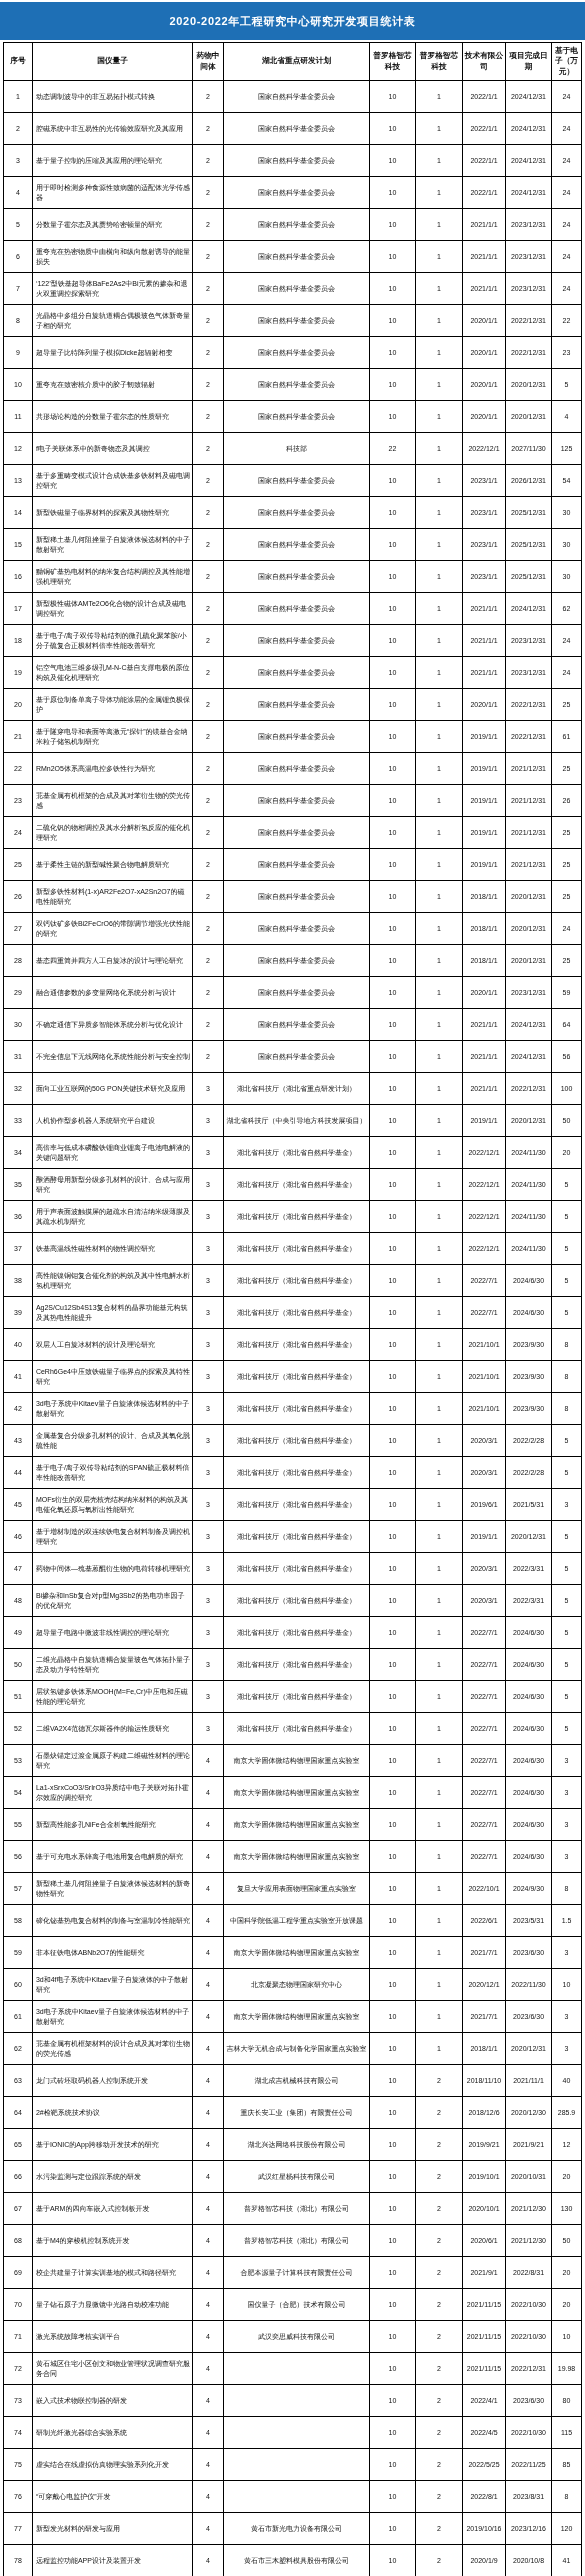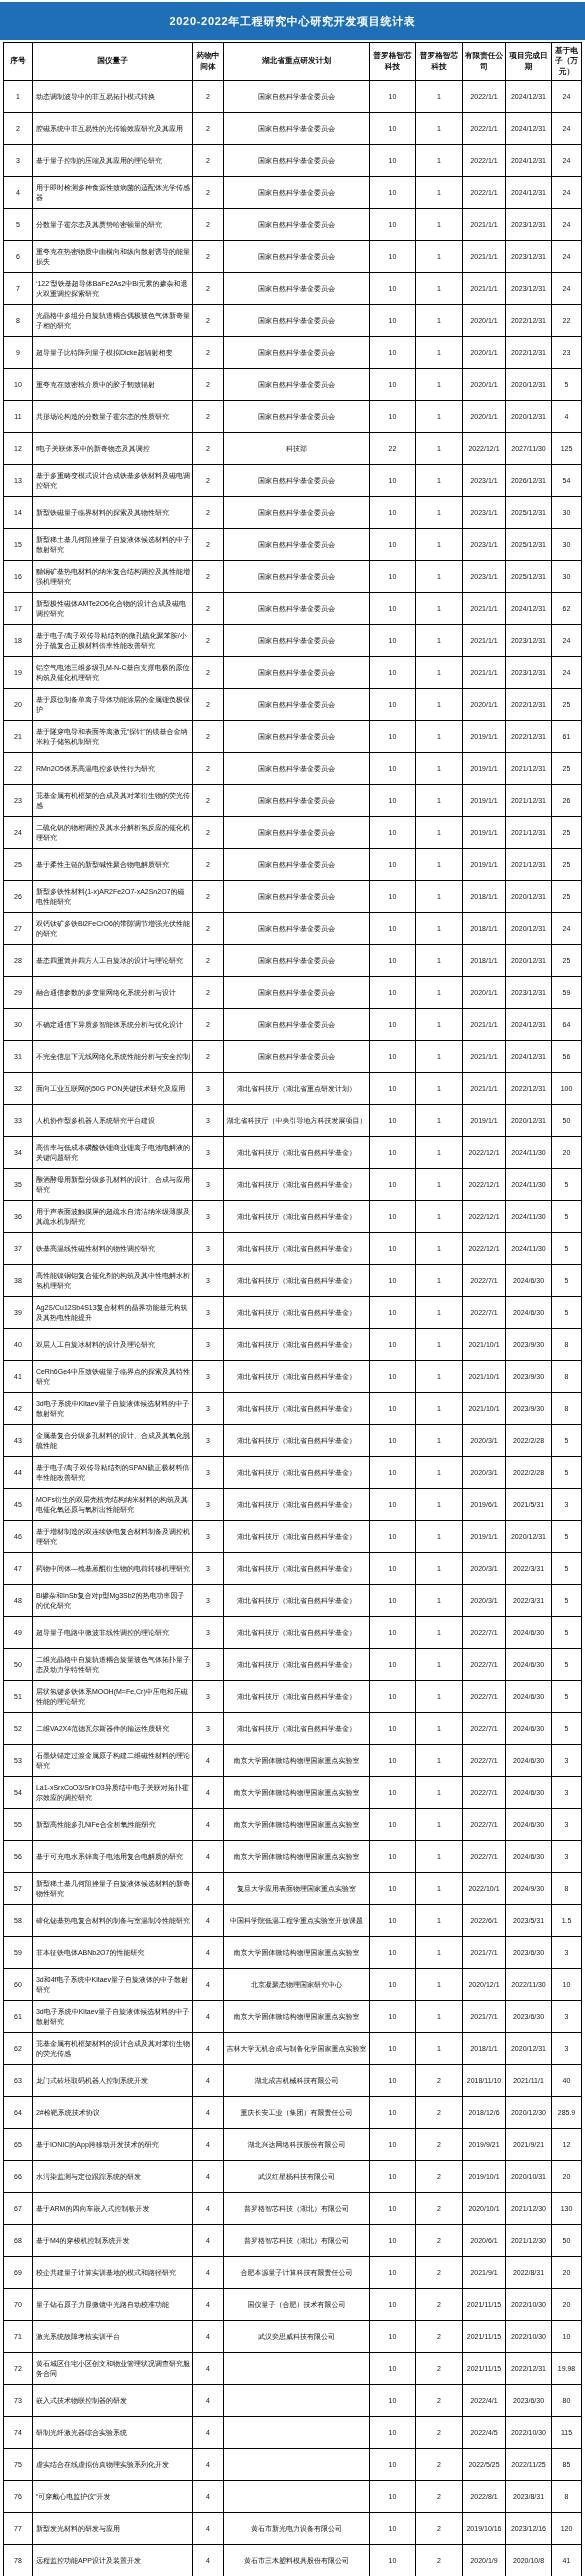--- a/index.html
+++ b/index.html
@@ -65,21 +65,21 @@
         <col style="width:30px">
     </colgroup>
     <thead>
       <tr id="header-row">
           <th>序号</th>
           <th>国仪量子</th>
           <th>药物中间体</th>
           <th>湖北省重点研发计划</th>
           <th>普罗格智芯科技</th>
           <th>普罗格智芯科技</th>
-          <th>有限责任公司</th>
+          <th>技术有限公司</th>
           <th>项目完成日期</th>
           <th>基于电子（万元）</th>
         </tr>
     </thead>
     <tbody id="body-rows">
         <tr>
           <td class="c0">1</td>
           <td class="c1">动态调制波导中的非互易拓扑模式转换</td>
           <td class="c2">2</td>
           <td class="c3">国家自然科学基金委员会</td>

